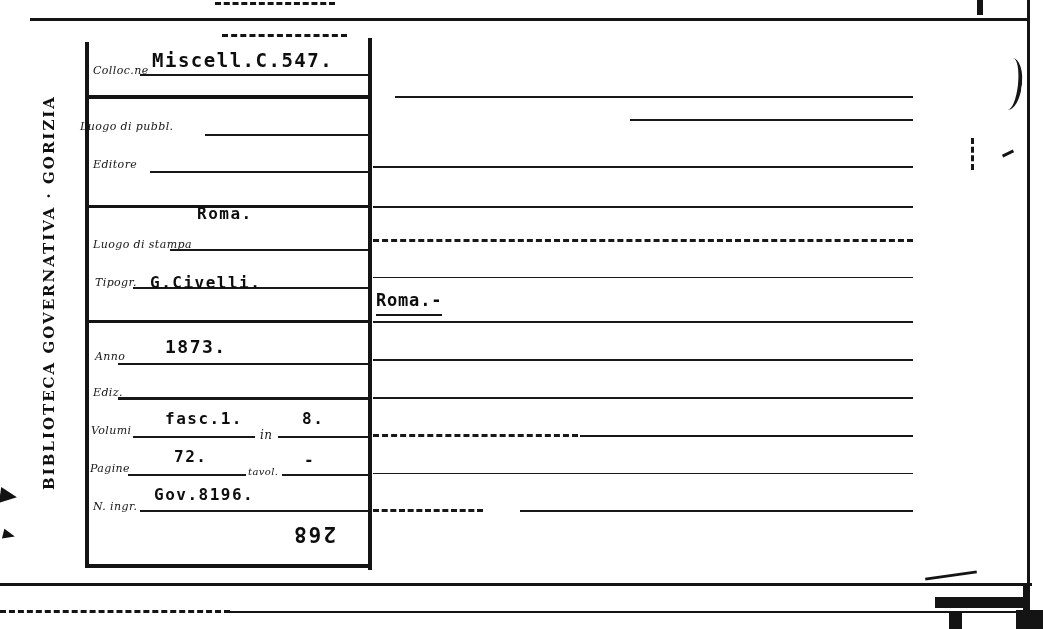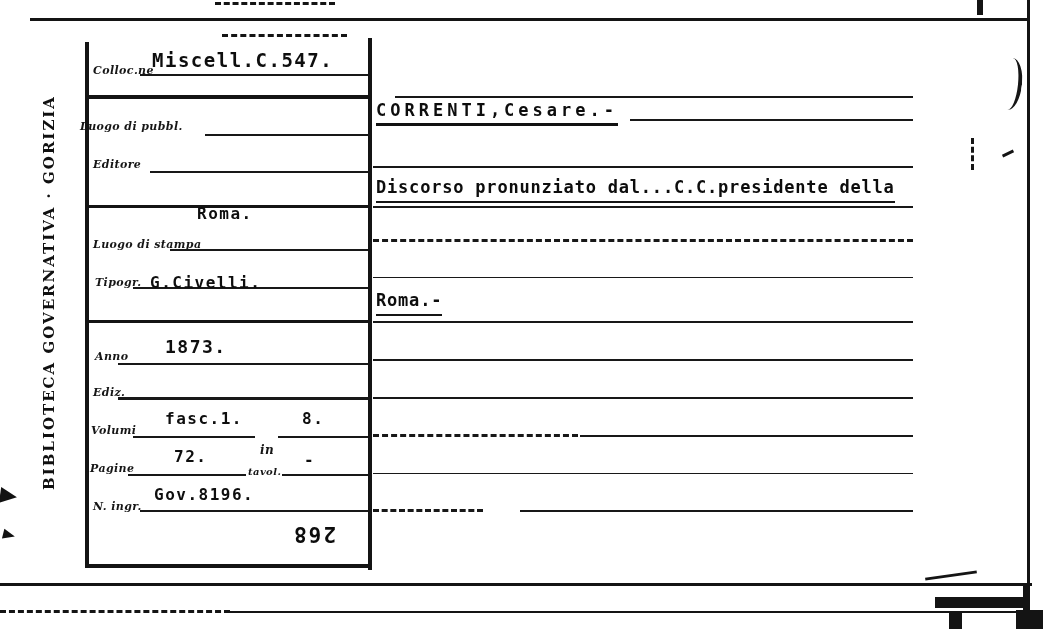--- a/index.html
+++ b/index.html
@@ -8,21 +8,21 @@
     overflow:hidden;color:#111;
     font-family:"DejaVu Sans Mono", monospace;
   }
   .abs{position:absolute;}
   
   .hline{position:absolute;background:#141414;}
   .dashline{position:absolute;border-top:3px dashed #141414;height:0;}
   
   .flabel{
     position:absolute;font-family:"DejaVu Serif", serif;font-style:italic;
-    font-weight:bold;font-size:11px;color:#161616;white-space:nowrap;
+    font-weight:normal;font-size:11px;color:#161616;white-space:nowrap;
     letter-spacing:.4px;
   }
   .fline{position:absolute;height:0;border-top:2px solid #181818;}
   .fvalue{
     position:absolute;font-weight:bold;font-size:16px;letter-spacing:1.5px;
     white-space:nowrap;color:#0e0e0e;
   }
   .mline{position:absolute;height:0;border-top:2px solid #181818;}
   .mdash{position:absolute;height:0;border-top:3px dashed #181818;}
   
@@ -105,44 +105,42 @@
   <div class="flabel" style="left:95px;top:350px">Anno</div>
   <div class="fline" style="left:118px;top:363px;width:250px"></div>
   <div class="fvalue" style="left:165px;top:336px;font-size:18px">1873.</div>
 
   <div class="flabel" style="left:93px;top:386px">Ediz.</div>
   <div class="fline" style="left:118px;top:397px;width:252px;border-top-width:3px"></div>
 
   <div class="flabel" style="left:91px;top:424px">Volumi</div>
   <div class="fline" style="left:133px;top:436px;width:122px"></div>
   <div class="fvalue" style="left:165px;top:409px">fasc.1.</div>
-  <div class="flabel" style="left:260px;top:443px;font-size:12px">in</div>
+  <div class="flabel" style="left:260px;top:428px;font-size:12px">in</div>
   <div class="fline" style="left:278px;top:436px;width:90px"></div>
   <div class="fvalue" style="left:302px;top:409px">8.</div>
 
   <div class="flabel" style="left:90px;top:462px">Pagine</div>
   <div class="fline" style="left:128px;top:474px;width:118px"></div>
   <div class="fvalue" style="left:174px;top:447px">72.</div>
   <div class="flabel" style="left:248px;top:466px;font-size:10px">tavol.</div>
   <div class="fline" style="left:282px;top:474px;width:86px"></div>
   <div class="fvalue" style="left:304px;top:450px">-</div>
 
   <div class="flabel" style="left:93px;top:500px">N. ingr.</div>
   <div class="fline" style="left:140px;top:510px;width:228px"></div>
   <div class="fvalue" style="left:154px;top:485px">Gov.8196.</div>
 
   <div class="stamp" style="left:292px;top:522px">268</div>
 
   <div class="mline" style="left:395px;top:96px;width:518px"></div>
-  <div class="heading" style="left:376px;top:100px">CORRENTI,Cesare.-</div>
   <div class="mline" style="left:630px;top:119px;width:283px"></div>
 
   <div class="mline" style="left:373px;top:166px;width:540px"></div>
 
-  <div class="bodyline" style="left:376px;top:177px">Discorso pronunziato dal...C.C.presidente della</div>
   <div class="mline" style="left:373px;top:206px;width:540px"></div>
 
   <div class="mdash" style="left:373px;top:239px;width:540px"></div>
 
   <div class="mline" style="left:373px;top:277px;width:540px;border-top-width:1px"></div>
 
   <div class="bodyline" style="left:376px;top:290px">Roma.-</div>
   <div class="mline" style="left:373px;top:321px;width:540px"></div>
 
   <div class="mline" style="left:373px;top:359px;width:540px"></div>

